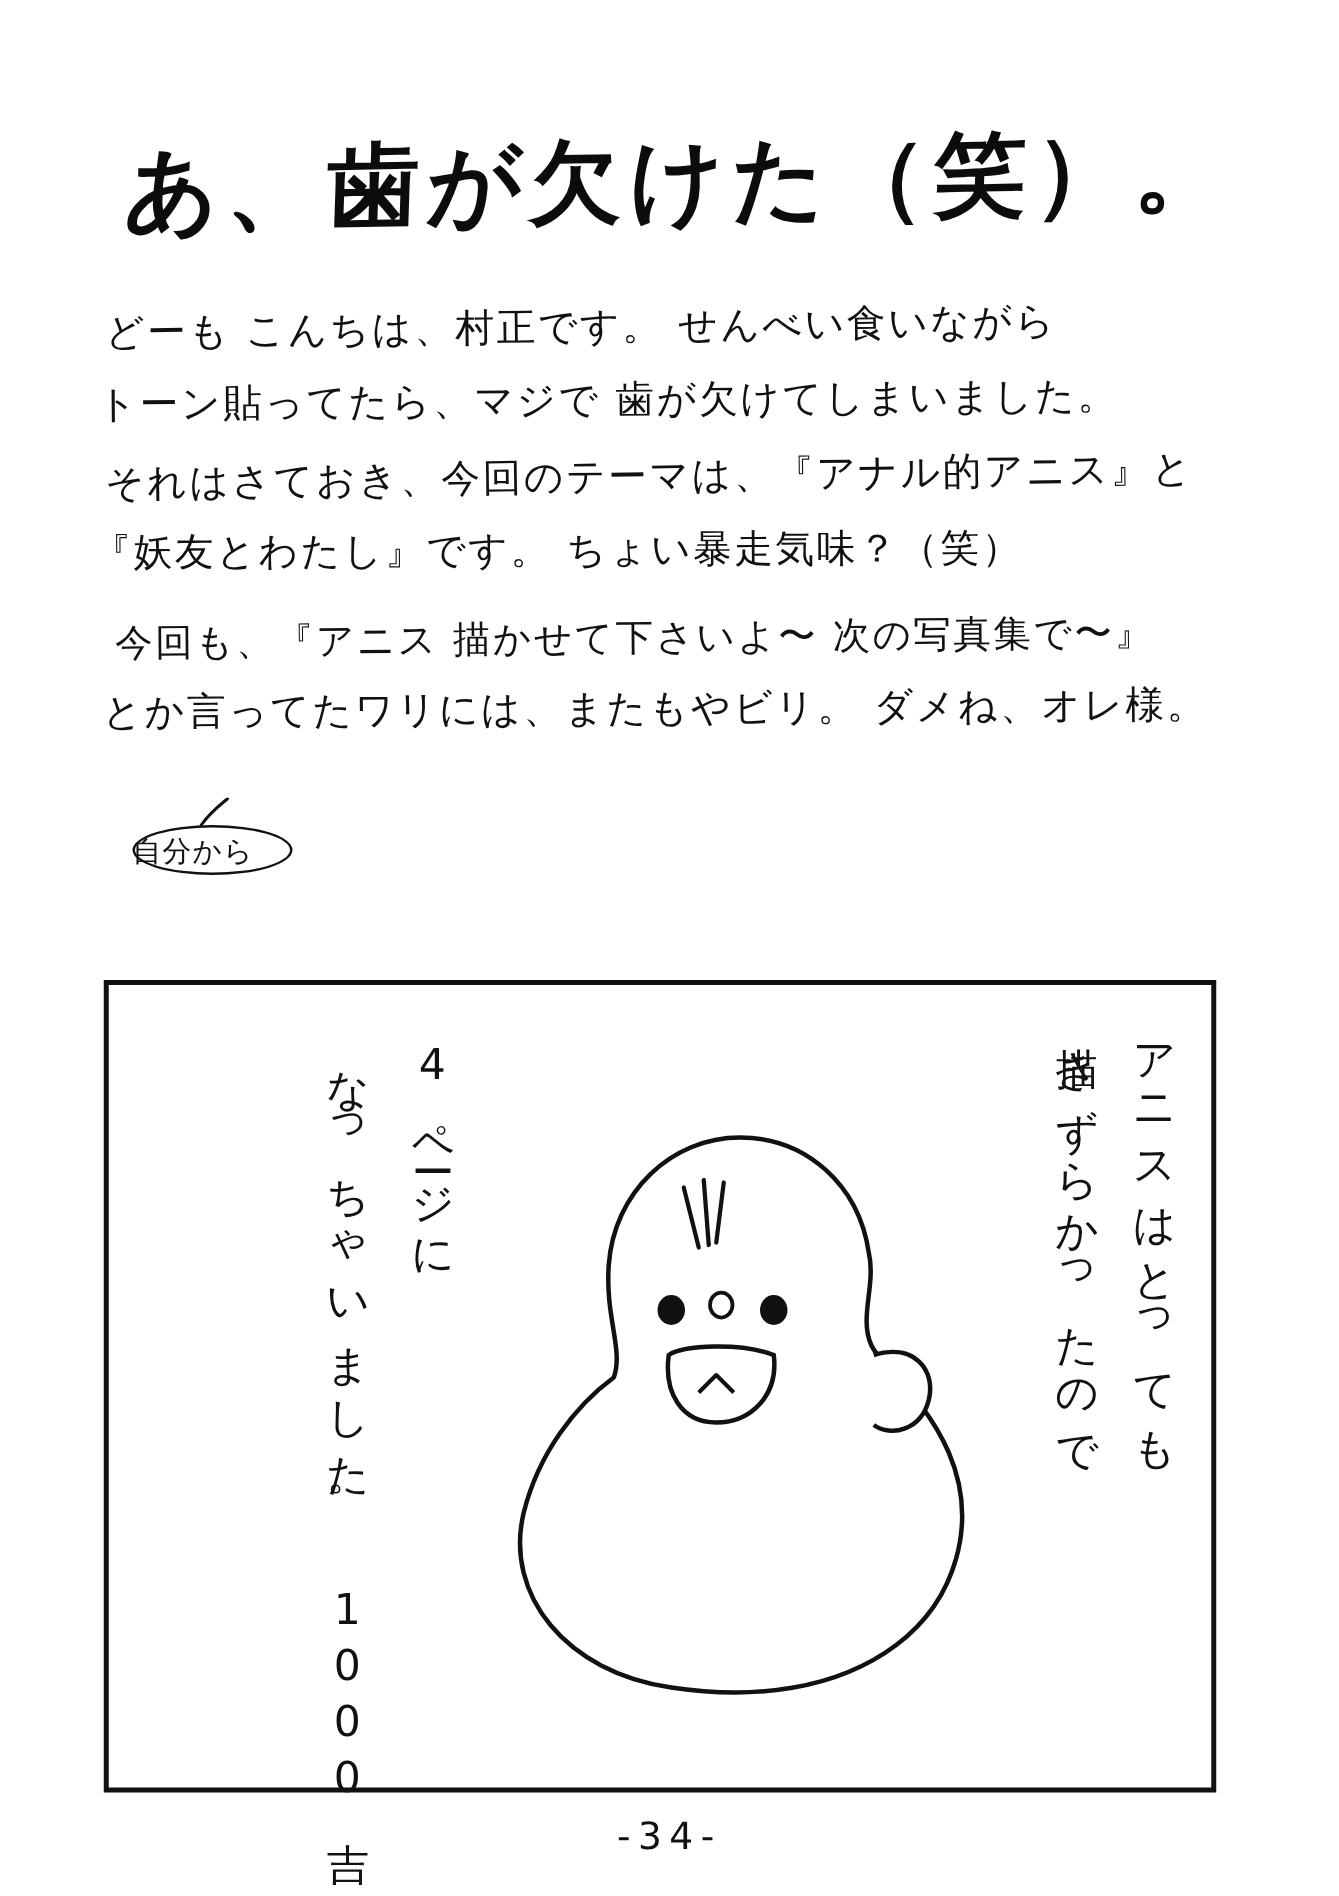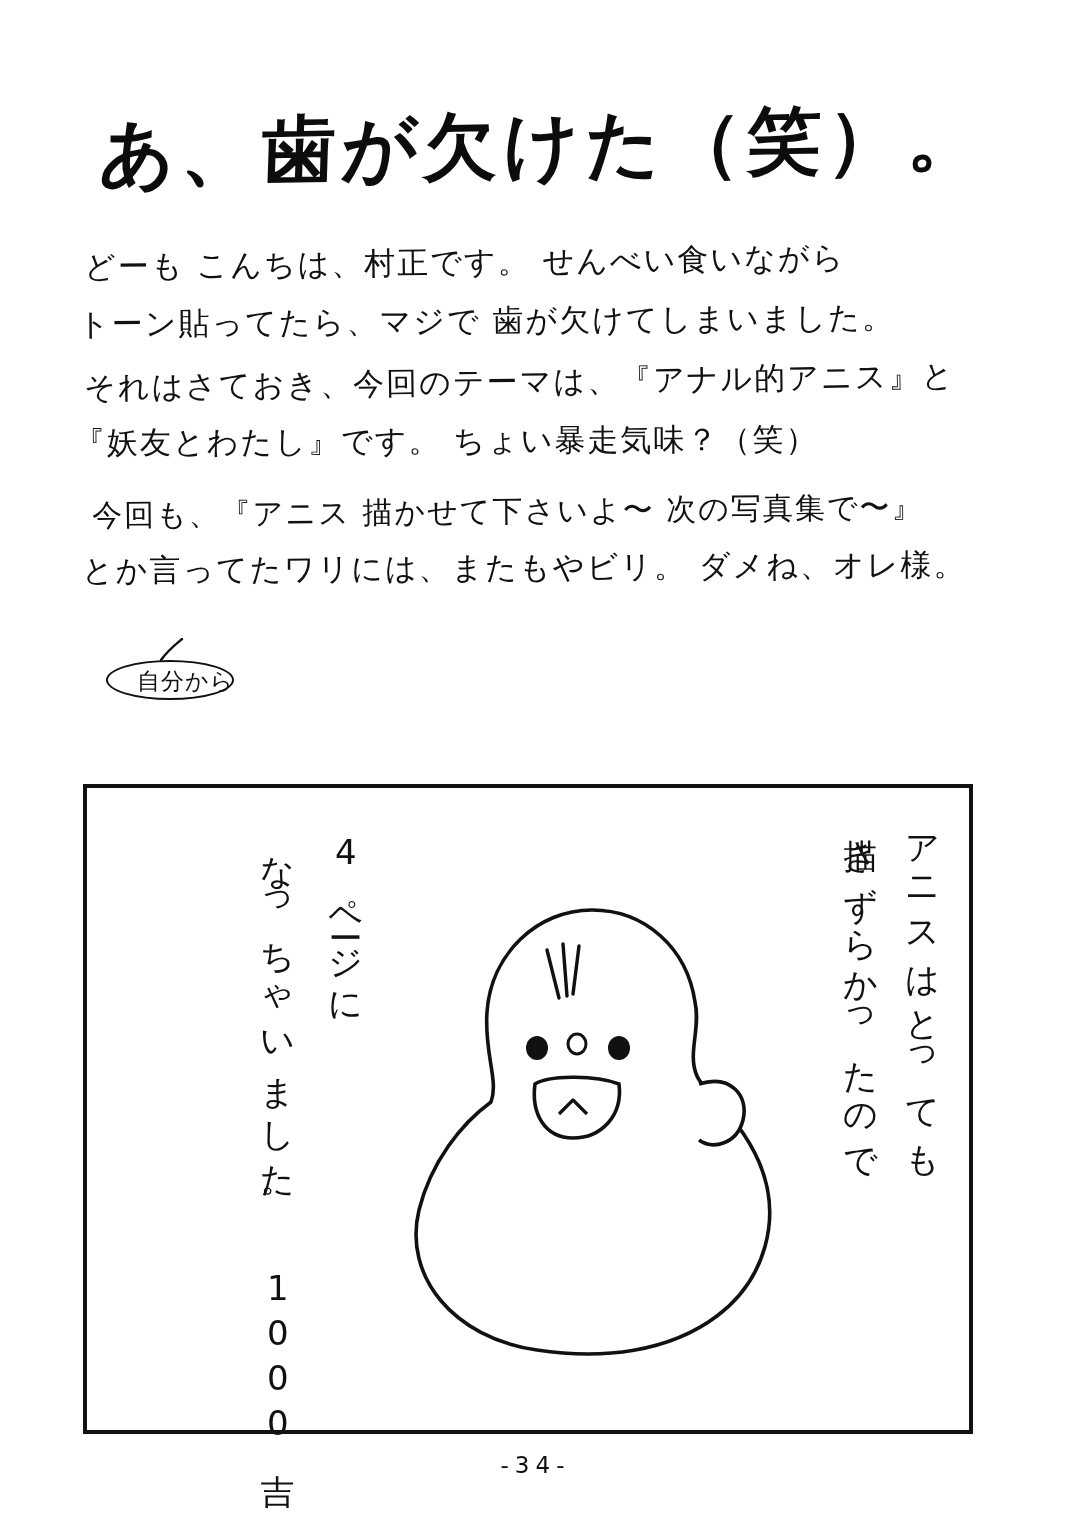--- a/index.html
+++ b/index.html
@@ -69,21 +69,21 @@
     height: 40px;
     border: 2.5px solid #111;
     border-radius: 50% / 50%;
     box-sizing: border-box;
   }
   #annotation .bubble-text {
     position: absolute;
     left: 0;
     top: 6px;
     width: 128px;
-    text-align: right;
+    text-align: left;
     font-size: 23px;
     letter-spacing: 1px;
   }
   #annotation .leader {
     position: absolute;
     left: 52px;
     top: -22px;
     width: 26px;
     height: 24px;
   }
@@ -125,21 +125,21 @@
     height: 480px;
   }
 
   
   #page-number {
     position: absolute;
     left: 0;
     top: 1452px;
     width: 1071px;
     text-align: center;
-    font-size: 23px;
+    font-size: 30px;
     letter-spacing: 6px;
     color: #111;
   }
 </style>
 </head>
 <body>
 
 <div id="title">あ、歯が欠けた（笑）。</div>
 
 <div id="body-text">

